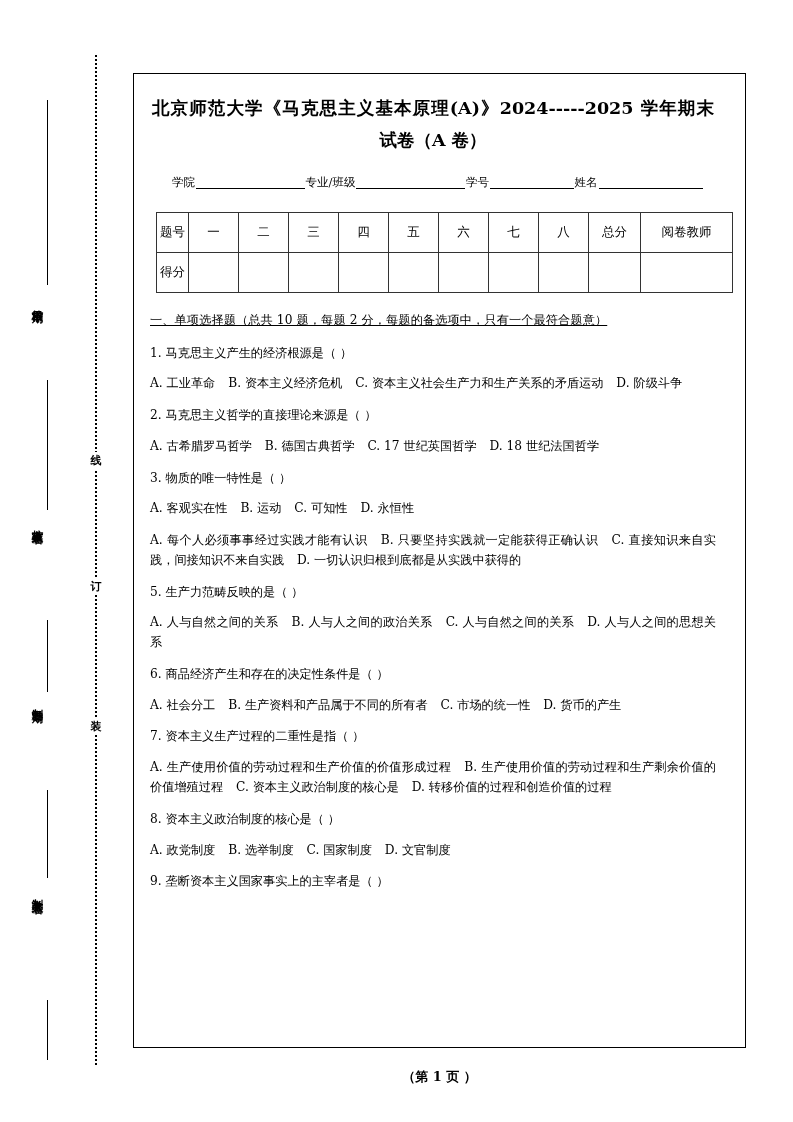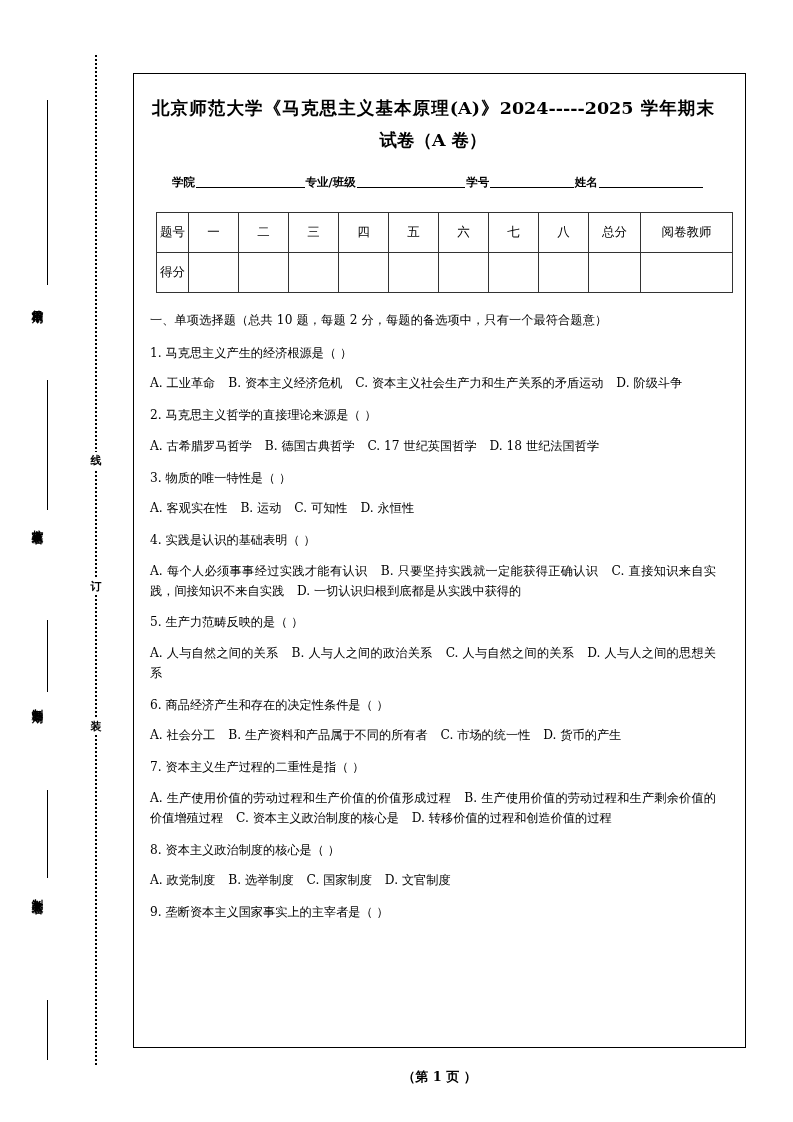--- a/index.html
+++ b/index.html
@@ -105,23 +105,22 @@
     display: block;
     text-align: center;
     text-align-last: center;
   }
 
   .info-row {
     margin: 18px 14px 0 24px;
     font-family: "DejaVu Serif", "Liberation Serif", serif;
     font-size: 11.5px;
     display: flex;
-    align-items: flex-start;
+    align-items: center;
     white-space: nowrap;
-    font-weight: bold;
   }
   .info-row .lab { flex: 0 0 auto; }
   .info-row .blank {
     flex: 1 1 auto;
     border-bottom: 1px solid #000;
     height: 13px;
     margin: 0 1px;
     min-width: 28px;
   }
   .info-row .blank.b1 { flex-grow: 1.30; }
@@ -157,20 +156,21 @@
   
   .body-text {
     margin: 18px 2px 0 2px;
     font-family: "DejaVu Serif", "Liberation Serif", serif;
     font-size: 12.2px;
     line-height: 1.62;
   }
   .section-head {
     margin-bottom: 13px;
     letter-spacing: 0.1px;
+    text-decoration: underline;
   }
   .q-stem {
     margin: 0 0 11px 0;
   }
   .q-opts {
     margin: 0 0 12px 0;
     text-align: justify;
   }
   .q-opts .opt { margin-right: 9px; white-space: nowrap; }
   .q-opts .opt:last-child { margin-right: 0; margin-top: 12px; }
@@ -284,21 +284,20 @@
     </div>
 
     <div class="q-stem">3. 物质的唯一特性是（  ）</div>
     <div class="q-opts">
       <span class="opt">A. 客观实在性</span>
       <span class="opt">B. 运动</span>
       <span class="opt">C. 可知性</span>
       <span class="opt">D. 永恒性</span>
     </div>
 
-    <div class="q-stem">4. 实践是认识的基础表明（  ）</div>
     <div class="q-opts wrapok">
       <span class="opt">A. 每个人必须事事经过实践才能有认识</span>
       <span class="opt">B. 只要坚持实践就一定能获得正确认识</span>
       <span class="opt">C. 直接知识来自实践，间接知识不来自实践</span>
       <span class="opt">D. 一切认识归根到底都是从实践中获得的</span>
     </div>
 
     <div class="q-stem">5. 生产力范畴反映的是（  ）</div>
     <div class="q-opts wrapok">
       <span class="opt">A. 人与自然之间的关系</span>

